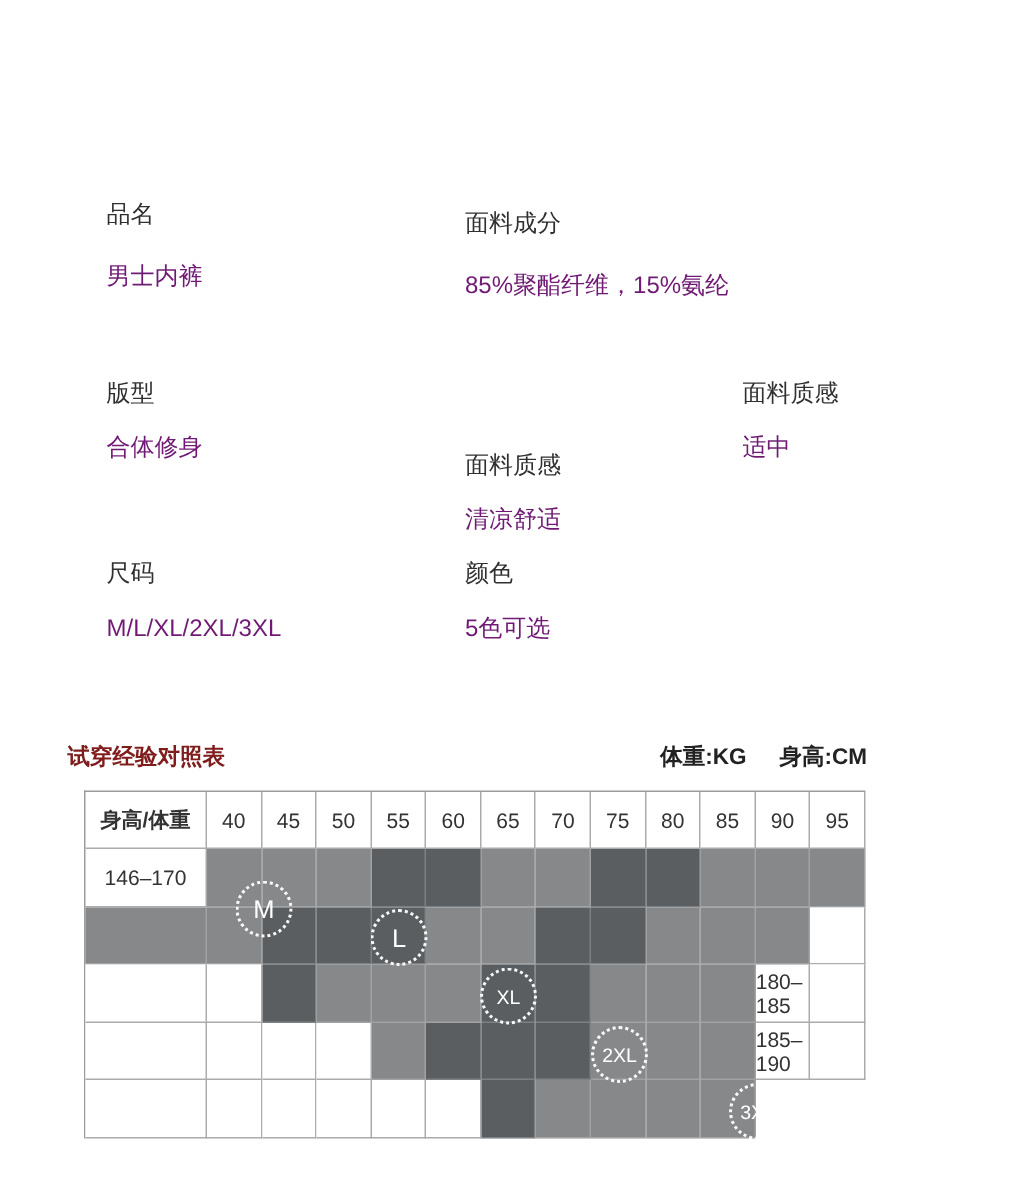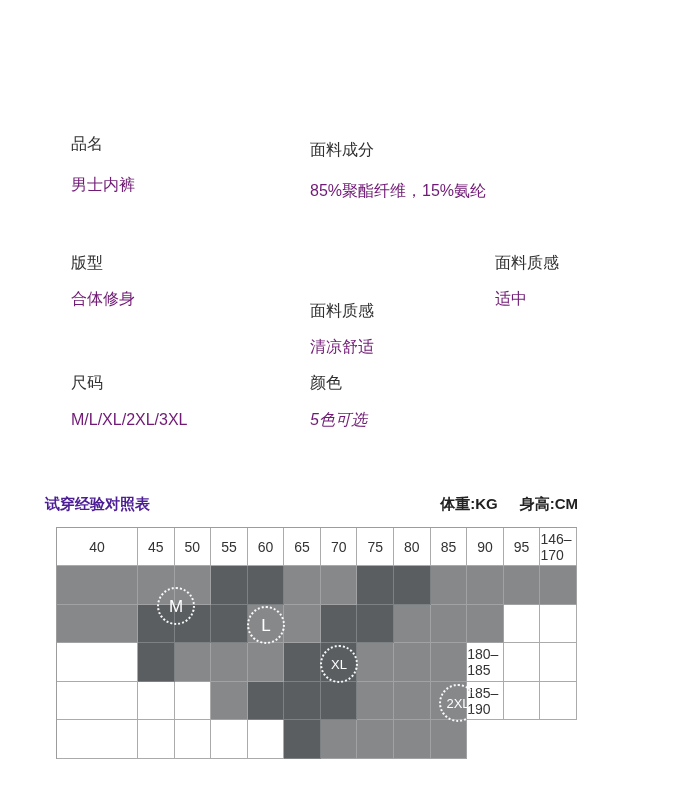--- a/index.html
+++ b/index.html
@@ -43,30 +43,30 @@
     font-size: 16px;
     color: #701a75;
     white-space: nowrap;
   }
   .sg-0 { left: 71px;  top: 136px; } .sg-0 .spec-value { top: 41px; }
   .sg-1 { left: 310px; top: 142px; } .sg-1 .spec-value { top: 41px; }
   .sg-2 { left: 71px;  top: 255px; } .sg-2 .spec-value { top: 36px; }
   .sg-3 { left: 310px; top: 255px; margin-top: 48px; } .sg-3 .spec-value { top: 36px; }
   .sg-4 { left: 495px; top: 255px; } .sg-4 .spec-value { top: 36px; }
   .sg-5 { left: 71px;  top: 375px; } .sg-5 .spec-value { top: 37px; }
-  .sg-6 { left: 310px; top: 375px; } .sg-6 .spec-value { top: 37px; font-style: italic; }
+  .sg-6 { left: 310px; top: 375px; } .sg-6 .spec-value { top: 37px; }
 
   
   .chart-caption {
     position: absolute;
     left: 45px;
     top: 495px;
     font-size: 15px;
     font-weight: 700;
-    color: #4c1d95;
+    color: #7f1d1d;
     white-space: nowrap;
   }
   .chart-units {
     position: absolute;
     top: 495px;
     right: 98px;
     display: flex;
     gap: 22px;
     font-size: 15px;
     font-weight: 700;
@@ -117,21 +117,21 @@
     display: flex;
     align-items: center;
     justify-content: center;
     color: #ffffff;
     background: transparent;
     line-height: 1;
   }
   .mk-0 { left: 100px; top: 59px;  font-size: 17px; }
   .mk-1 { left: 190px; top: 78px;  font-size: 17px; }
   .mk-2 { left: 263px; top: 117px; font-size: 13px; }
-  .mk-3 { left: 337px; top: 156px; font-size: 13px; margin-left: 45px; }
+  .mk-3 { left: 337px; top: 156px; font-size: 13px; }
   .mk-4 { left: 429px; top: 194px; font-size: 13px; }
 
   .footnote {
     position: absolute;
     left: 44px;
     top: 777px;
     font-size: 13px;
     font-weight: 600;
     color: #3d3d3d;
     letter-spacing: 0.2px;
@@ -178,20 +178,21 @@
     <span>体重:KG</span>
     <span>身高:CM</span>
   </div>
 
   <div class="size-table">
     <div class="size-marker mk-0">M</div>
     <div class="size-marker mk-1">L</div>
     <div class="size-marker mk-2">XL</div>
     <div class="size-marker mk-3">2XL</div>
     <div class="size-marker mk-4">3XL</div>
+  <div class="st-cell corner">身高/体重</div>
       <div class="st-cell">40</div>
       <div class="st-cell">45</div>
       <div class="st-cell">50</div>
       <div class="st-cell">55</div>
       <div class="st-cell">60</div>
       <div class="st-cell">65</div>
       <div class="st-cell">70</div>
       <div class="st-cell">75</div>
       <div class="st-cell">80</div>
       <div class="st-cell">85</div>

